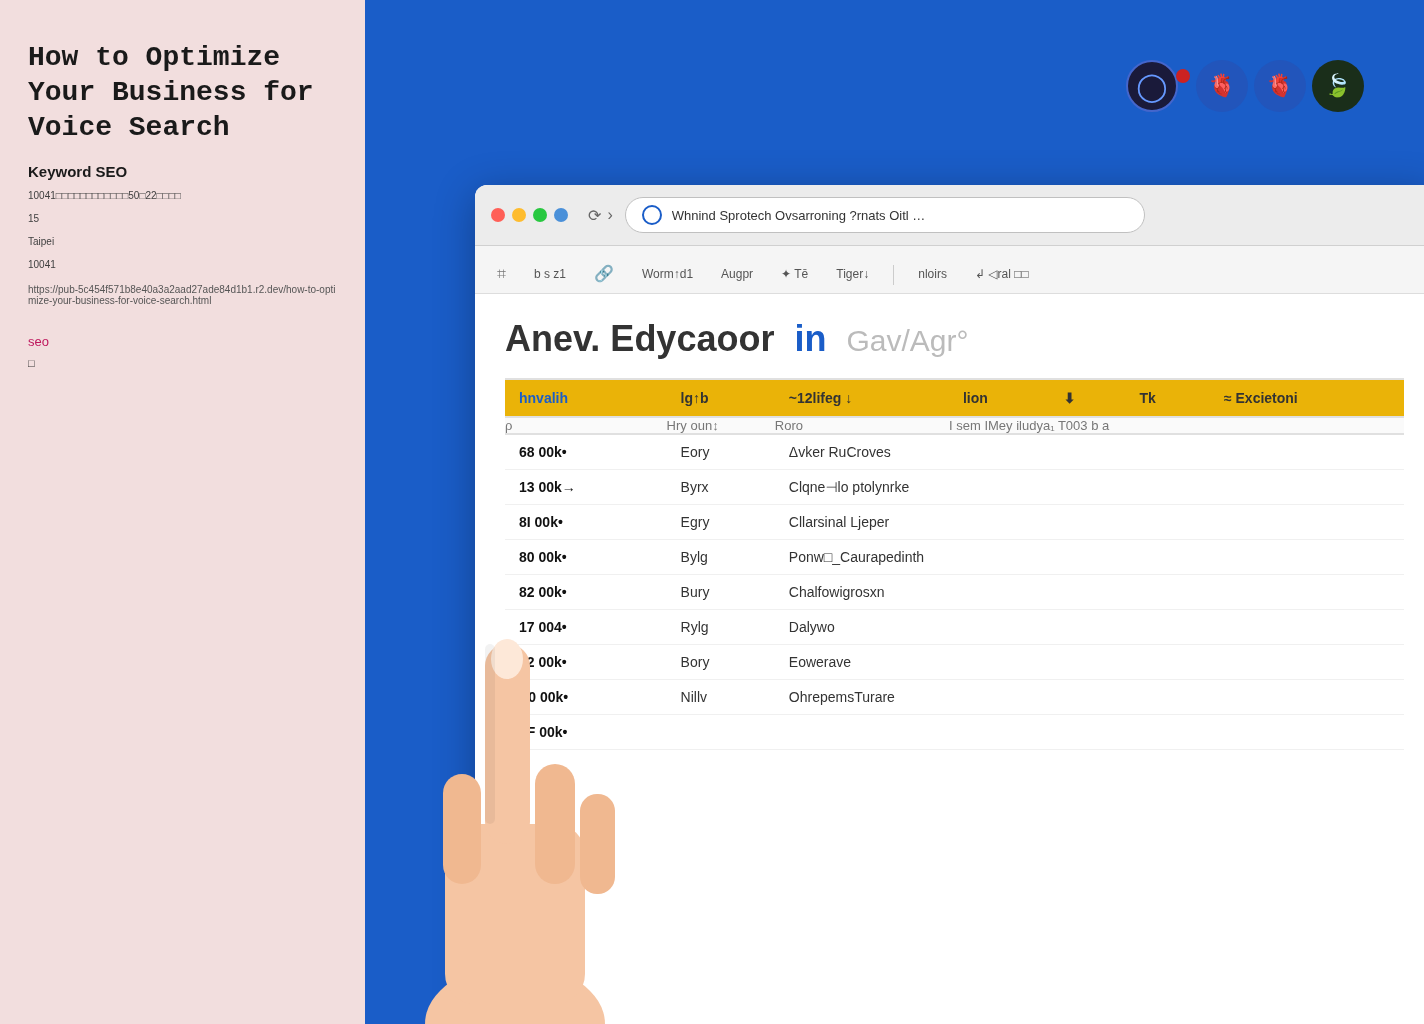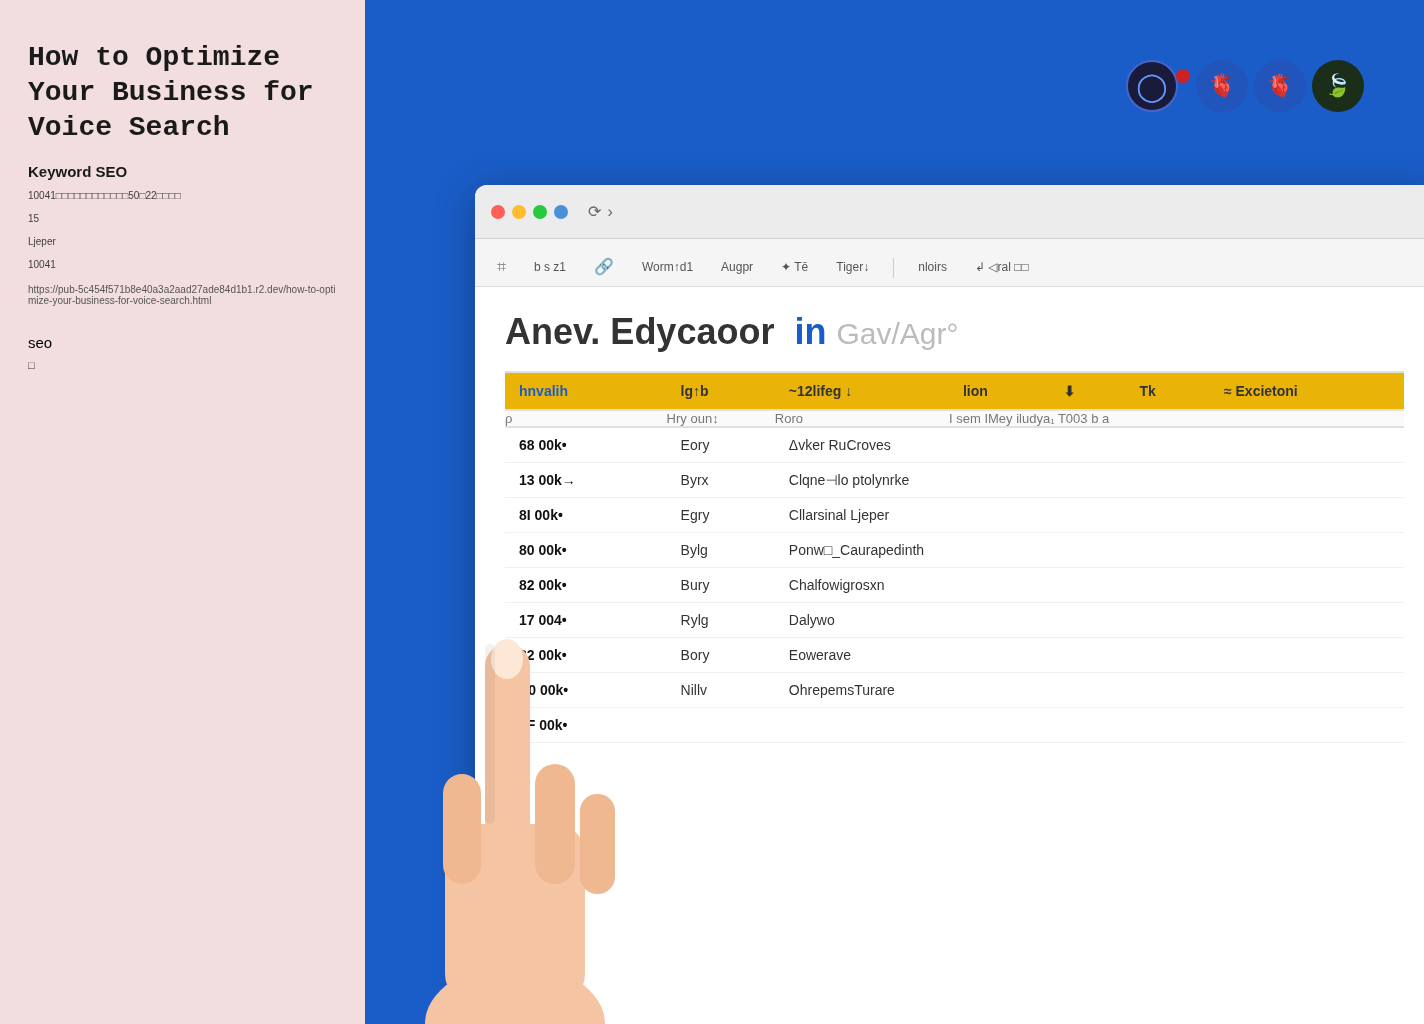--- a/index.html
+++ b/index.html
@@ -42,22 +42,22 @@
       color: #404040;
       line-height: 1.5;
     }
     .left-panel .url-line {
       font-size: 10px;
       color: #555;
       word-break: break-all;
       margin-top: 4px;
     }
     .left-panel .tag {
-      font-size: 15px;
-      color: #000000;
+      font-size: 13px;
+      color: #be185d;
       margin-top: 20px;
     }
     .left-panel .tag-icon {
       font-size: 11px;
       color: #333;
     }
 
     
     .right-panel {
       flex: 1;
@@ -258,21 +258,21 @@
     .col-invalid { color: #1a5dc8; font-weight: 700; }
   </style>
 </head>
 <body>
 
 <div class="left-panel">
   <h1 class="main-title">How to Optimize Your Business for Voice Search</h1>
   <div class="label-keyword">Keyword SEO</div>
   <div class="meta-line">10041□□□□□□□□□□□□50□22□□□□</div>
   <div class="meta-line">15</div>
-  <div class="meta-line">Ljeper</div>
+  <div class="meta-line">Taipei</div>
   <div class="meta-line">10041</div>
   <div class="url-line">https://pub-5c454f571b8e40a3a2aad27ade84d1b1.r2.dev/how-to-optimize-your-business-for-voice-search.html</div>
   <div class="tag">seo</div>
   <div class="tag-icon">□</div>
 </div>
 
 <div class="right-panel">
 
   <div class="deco-icons">
     <div class="deco-icon dark" style="background:#1a1a3a; color:#6699ff; font-size:28px; font-weight:300; border: 2.5px solid #4466cc;">◯</div>
@@ -287,20 +287,24 @@
     <div class="browser-toolbar">
       <div class="traffic-lights">
         <div class="tl tl-red"></div>
         <div class="tl tl-yellow"></div>
         <div class="tl tl-green"></div>
         <div class="tl tl-blue"></div>
       </div>
       <div class="nav-buttons">
         <span style="cursor:pointer;">⟳</span>
         <span style="cursor:pointer;">›</span>
+      </div>
+      <div class="address-bar">
+        <div class="address-circle"></div>
+        <span class="address-text">Whnind  Sprotech  Ovsarroning  ?rnats  Oitl …</span>
       </div>
     </div>
 
     <div class="browser-tabs-area">
       <span class="browser-tab browser-tab-icon">⌗</span>
       <span class="browser-tab">b s z1</span>
       <span class="browser-tab browser-tab-icon">🔗</span>
       <span class="browser-tab">Worm↑d1</span>
       <span class="browser-tab">Augpr</span>
       <span class="browser-tab">✦ Tē</span>
@@ -308,21 +312,21 @@
       <div class="toolbar-divider"></div>
       <span class="browser-tab">nloirs</span>
       <span class="browser-tab">↲ ◁ral □□</span>
     </div>
 
     <div class="browser-content">
       <div class="page-title-area">
         <span class="page-main-title">
           <span style="color:#333; font-weight:700;">Anev. Edycaoor</span>
           <span style="color:#1a5dc8; font-weight:700; margin-left:10px;">in</span>
-          <span style="color:#bbb; font-weight:300; font-size:30px; ">Gav/Agr°</span>
+          <span style="color:#bbb; font-weight:300; font-size:30px; margin-left:10px;">Gav/Agr°</span>
         </span>
       </div>
 
       <table class="data-table">
         <thead>
           <tr>
             <th class="col-invalid">hnvalih</th>
             <th>lg↑b</th>
             <th>~12lifeg ↓</th>
             <th>lion</th>

